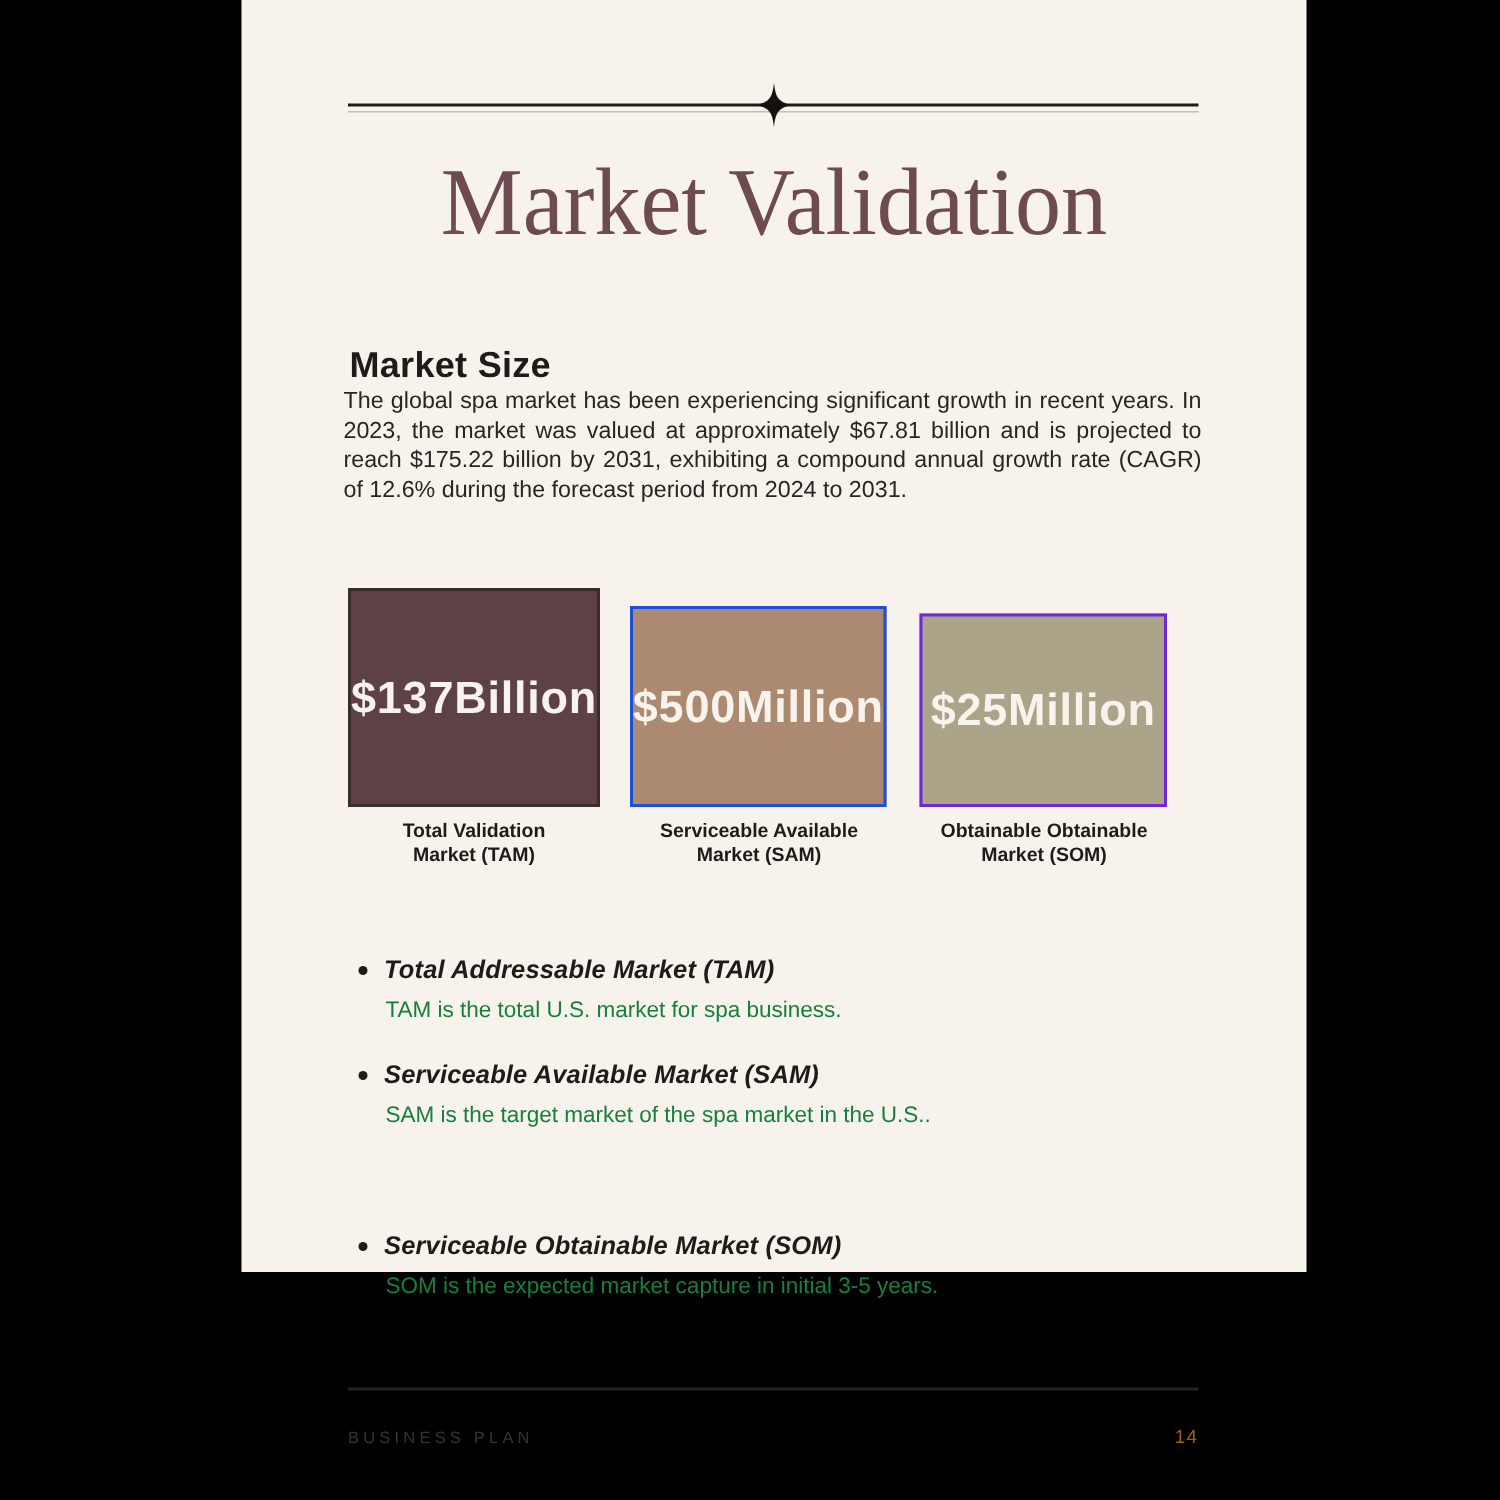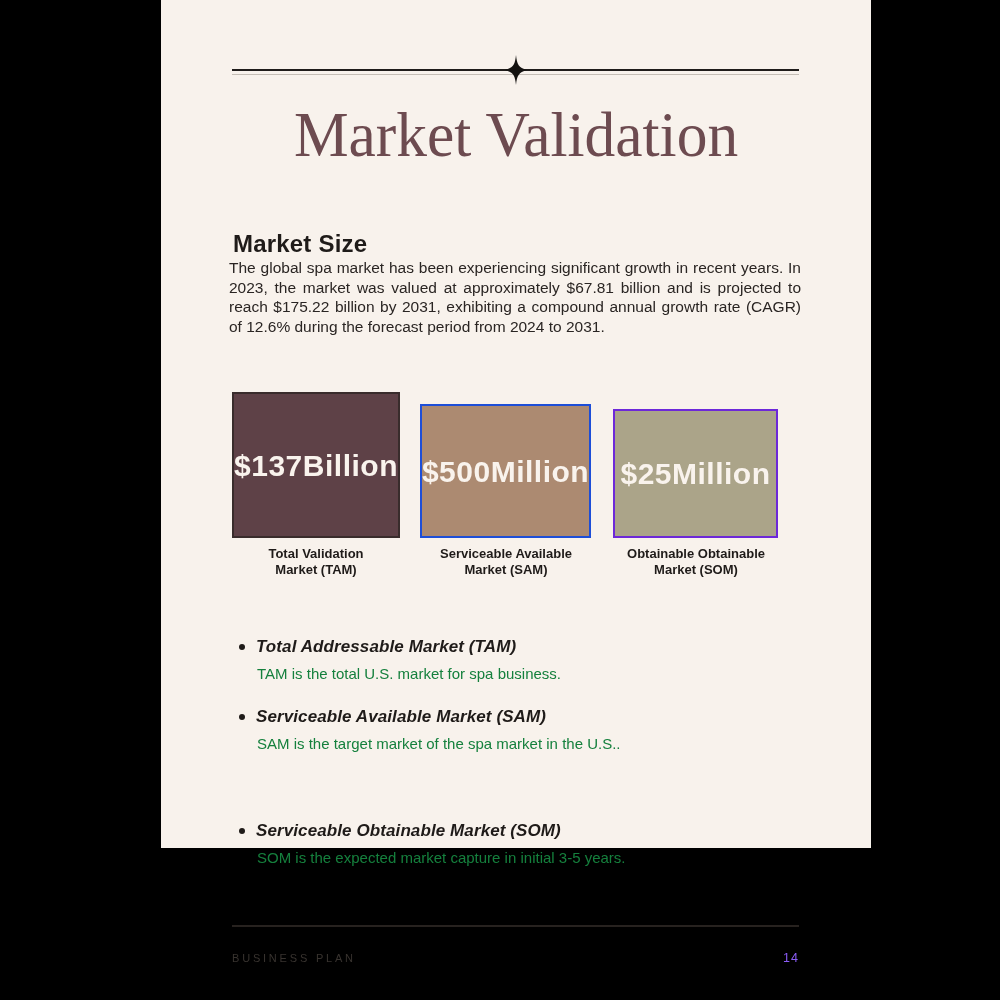--- a/index.html
+++ b/index.html
@@ -88,21 +88,21 @@
   .def-term { font-size:17px; font-weight:bold; color:#1f1b19; letter-spacing:.1px; }
   .def-desc { margin:8px 0 0 18px; font-size:15px; color:#15803d; }
 
   
   .footer-line { position:absolute; left:71px; top:925px; width:567px; height:2px; background:#27221f; }
   .footer-row {
     position:absolute; left:71px; top:951px; width:567px;
     display:flex; justify-content:space-between; align-items:baseline;
   }
   .footer-label { font-size:11px; letter-spacing:2.8px; color:#38332f; }
-  .footer-page { font-size:12.5px; letter-spacing:1px; color:#8b5cf6; }
+  .footer-page { font-size:12.5px; letter-spacing:1px; color:#a16207; }
 </style>
 </head>
 <body>
 
 <div class="page">
 
   <div class="divider-top">
     <div class="line-main"></div>
     <div class="line-echo"></div>
   </div>

